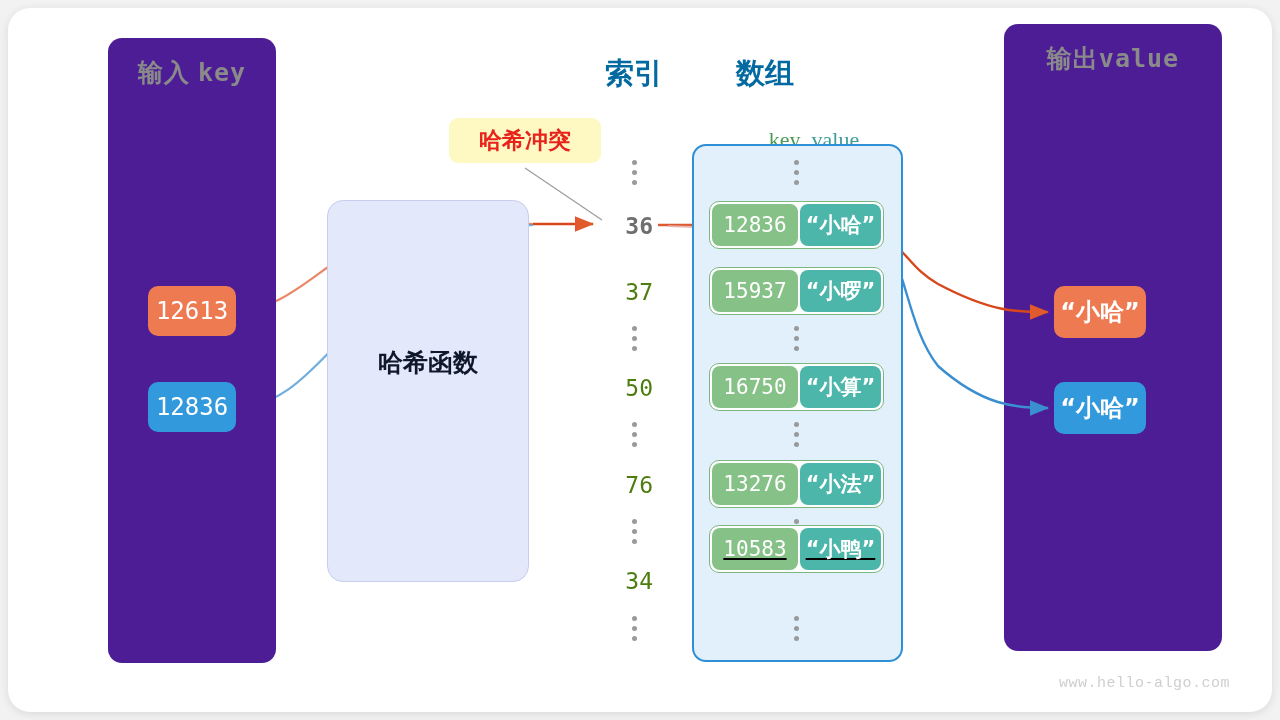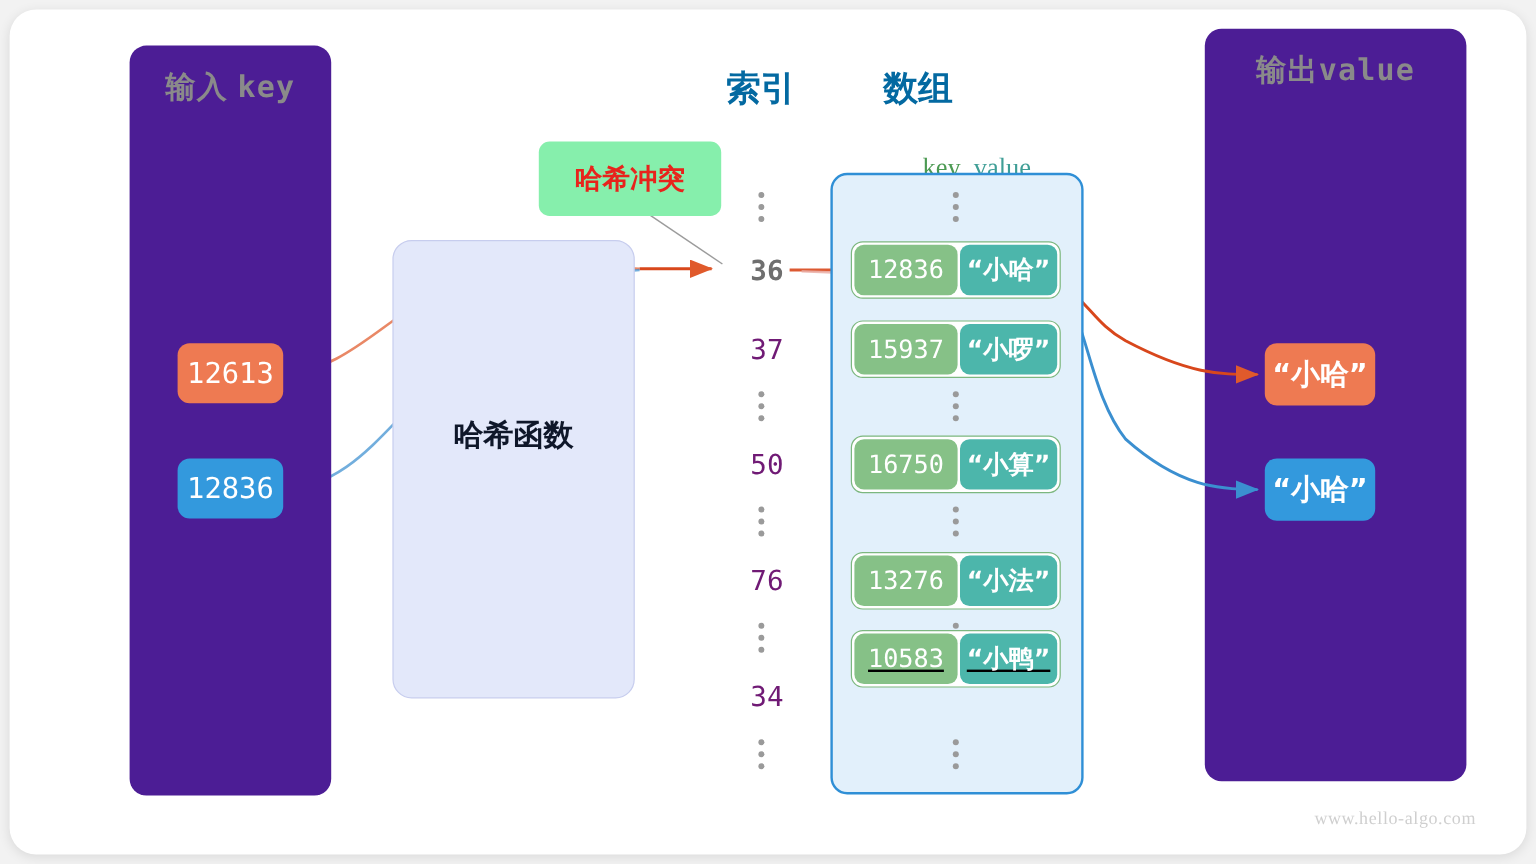--- a/index.html
+++ b/index.html
@@ -104,22 +104,22 @@
     font-size: 23px;
     font-family: "DejaVu Sans Mono", "Liberation Mono", monospace;
   }
 
   
   #collision-badge {
     position: absolute;
     left: 441px;
     top: 110px;
     width: 152px;
-    height: 62px;
-    background: #86efac;
+    height: 45px;
+    background: #fef9c3;
     border-radius: 9px;
     display: flex;
     align-items: center;
     justify-content: center;
     color: #e8231c;
     font-size: 23px;
     font-weight: bold;
     font-family: "DejaVu Sans", "Liberation Sans", sans-serif;
     box-sizing: border-box;
   }
@@ -161,21 +161,21 @@
     border: 2px solid #2f8fd6;
     border-radius: 14px;
     box-sizing: border-box;
   }
 
   
   .index-label {
     position: absolute;
     width: 60px;
     text-align: right;
-    color: #701a75;
+    color: #4d7c0f;
     font-size: 23px;
     font-family: "DejaVu Sans Mono", "Liberation Mono", monospace;
   }
   .index-label.active { color: #6f6f6f; font-weight: bold; }
 
   
   .vdots {
     position: absolute;
     width: 5px;
   }
@@ -235,21 +235,21 @@
     height: 720px;
     pointer-events: none;
   }
 
   #watermark {
     position: absolute;
     right: 42px;
     bottom: 20px;
     color: #cfcfcf;
     font-size: 15px;
-    font-family: Liberation Serif, serif;
+    font-family: Liberation Mono, monospace;
     letter-spacing: 0.5px;
   }
 </style>
 </head>
 <body>
 
 <div id="stage">
   <div id="card">
 
     <div class="panel" id="panel-output">

